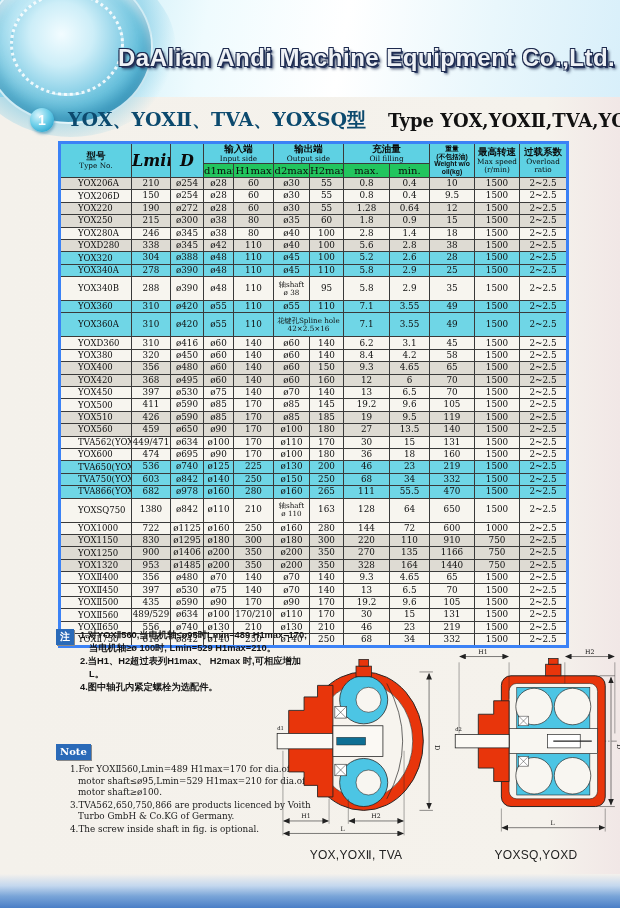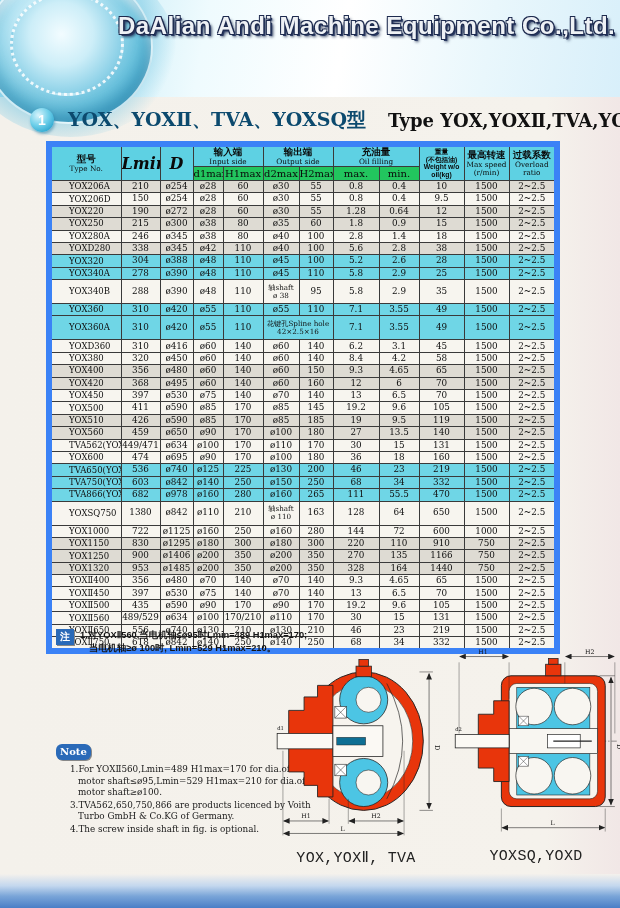--- a/index.html
+++ b/index.html
@@ -22,35 +22,35 @@
   .banner-photo{position:absolute;left:-34px;top:-38px;width:220px;height:180px;}
   .photo-ring{position:absolute;border-radius:50%;}
   .photo-ring.r1{left:0;top:0;width:210px;height:175px;
     background:radial-gradient(circle at 45% 40%, rgba(210,240,250,.9), rgba(120,200,228,.55) 55%, rgba(240,250,253,0) 75%);}
   .photo-ring.r2{left:18px;top:8px;width:165px;height:150px;border:2px solid rgba(255,255,255,.7);
     background:radial-gradient(circle at 42% 35%, #eafaff 0%, #b9e6f4 30%, #6cc3de 62%, #3d9fc4 82%, #2d86ab 100%);
     box-shadow:inset 0 -8px 18px rgba(30,120,160,.55), inset 0 6px 10px rgba(255,255,255,.8);}
   .photo-ring.r3{left:44px;top:30px;width:108px;height:98px;
     background:radial-gradient(circle at 45% 40%, #f2fcff 0%, #cdeef8 38%, #8fd2e8 70%, #58aecd 100%);
     border:3px dotted rgba(255,255,255,.85);}
-  .company-name{position:absolute;left:118px;top:12px;width:495px;text-align:left;
+  .company-name{position:absolute;left:118px;top:44px;width:495px;text-align:left;
     font-weight:bold;font-size:24px;letter-spacing:.5px;color:#eef1f5;white-space:nowrap;
     text-shadow:-1px -1px 0 #1d2a4e, 1px -1px 0 #1d2a4e, -1px 1px 0 #1d2a4e, 1px 1px 0 #1d2a4e,
       2px 2px 0 #2a3a63, 3px 3px 3px rgba(20,35,70,.8);}
   
   .title-row{position:absolute;left:30px;top:103px;width:575px;height:34px;display:flex;align-items:center;}
   .badge{width:24px;height:24px;border-radius:50%;flex:0 0 24px;
     background:radial-gradient(circle at 35% 30%, #d8f4fc, #6fd0ea 45%, #1e9cc8 90%);
     color:#fff;font-weight:bold;font-size:14px;text-align:center;line-height:24px;
     box-shadow:1px 2px 3px rgba(40,120,160,.5);}
   .title-cn{font-family:"DejaVu Serif",serif;font-weight:bold;font-size:19px;color:#0c4a6e;margin-left:14px;white-space:nowrap;}
   .title-en{font-family:"DejaVu Serif",serif;font-weight:bold;font-size:18px;color:#111;margin-left:22px;white-space:nowrap;}
   
-  table.spec-table{position:absolute;left:46px;top:141px;width:508px;border-collapse:collapse;table-layout:fixed;
-    border:6px solid #3b82f6;background:#f7f5ef;}
+  table.spec-table{position:absolute;left:58px;top:141px;width:508px;border-collapse:collapse;table-layout:fixed;
+    border:3px solid #3b82f6;background:#f7f5ef;}
   .spec-table th,.spec-table td{border:1px solid #3a3a3a;text-align:center;vertical-align:middle;
     padding:0;overflow:hidden;}
   .spec-table thead th{background:#5ed1e3;color:#0a0a0a;}
   .h-cn{font-size:9.5px;font-weight:bold;line-height:1.15;}
   .h-en{font-size:7.3px;font-weight:normal;line-height:1.1;font-family:"DejaVu Serif",serif;}
   .h-var{font-family:"DejaVu Serif",serif;font-style:italic;font-size:16px;font-weight:bold;}
   .pre{white-space:pre-line;}
   .h-tiny{font-size:6.8px;line-height:1.15;font-weight:bold;}
   tr.subhead th{font-family:"DejaVu Serif",serif;font-size:10px;font-weight:normal;height:13px;background:#22c55e;}
   .spec-table tbody td{font-family:"DejaVu Serif",serif;font-size:8.8px;height:11.4px;line-height:1.05;color:#101010;}
@@ -60,28 +60,28 @@
   tr.bg-c td{background:#6fd6e6;}
   tr.tall td{height:23px;}
   td.small-cell{font-size:7.2px !important;line-height:1.05 !important;white-space:pre-line;}
   
   .notes-cn{position:absolute;left:56px;top:629px;width:252px;display:flex;align-items:flex-start;}
   .note-tag{display:inline-block;background:#2a6ab8;color:#fff;font-weight:bold;
     font-size:10px;line-height:14px;padding:1px 4px;box-shadow:1px 1px 0 #888;}
   .notes-cn ul{list-style:none;margin:0 0 0 6px;padding:0;font-size:9.3px;font-weight:bold;line-height:1.35;color:#151515;}
   .notes-cn li{text-indent:-9px;padding-left:9px;margin-bottom:1px;}
   .notes-en{position:absolute;left:56px;top:741px;width:262px;}
-  .notes-en .note-tag{font-family:"DejaVu Serif",serif;border-radius:6px;}
+  .notes-en .note-tag{font-family:"DejaVu Serif",serif;}
   .notes-en ul{list-style:none;margin:4px 0 0 14px;padding:0;font-family:"DejaVu Serif",serif;
     font-size:8.8px;line-height:1.32;color:#1a1a1a;}
   .notes-en li{text-indent:-8px;padding-left:8px;margin-bottom:1px;}
   
   .diagrams{position:absolute;left:272px;top:645px;width:346px;display:flex;gap:10px;}
   .dia-col{display:flex;flex-direction:column;align-items:center;}
-  .dia-caption{font-family:Liberation Mono, monospace;font-size:15px;color:#222;margin-top:3px;letter-spacing:.3px;}
+  .dia-caption{font-family:Liberation Sans, sans-serif;font-size:12px;color:#222;margin-top:3px;letter-spacing:.3px;}
   svg text{font-family:"DejaVu Serif",serif;fill:#111;}
   
   .bottom-band{position:absolute;left:0;bottom:0;width:620px;height:34px;
     background:linear-gradient(#f4f1ec 0%,#c3d7ee 35%,#7aa5d8 65%,#4a7ec6 100%);}
 </style>
 </head>
 <body>
 
 <div class="banner">
   <div class="banner-rays"></div>
@@ -654,20 +654,22 @@
         <td>1500</td>
         <td>2~2.5</td>
       </tr>
     </tbody>
 </table>
 
 <div class="notes-cn">
   <span class="note-tag">注</span>
   <ul>
       <li>1.对YOXⅡ560,当电机轴≤ø95时Lmin=489 H1max=170;当电机轴≥ø 100时, Lmin=529 H1max=210。</li>
+      <li>2.当H1、H2超过表列H1max、 H2max 时,可相应增加L。</li>
+      <li>4.图中轴孔内紧定螺栓为选配件。</li>
     </ul>
 </div>
 
 <div class="notes-en">
   <span class="note-tag">Note</span>
   <ul>
       <li>1.For YOXⅡ560,Lmin=489 H1max=170 for dia.of motor shaft≤ø95,Lmin=529 H1max=210 for dia.of motor shaft≥ø100.</li>
       <li>3.TVA562,650,750,866 are products licenced by Voith Turbo GmbH &amp; Co.KG of Germany.</li>
       <li>4.The screw inside shaft in fig. is optional.</li>
     </ul>

